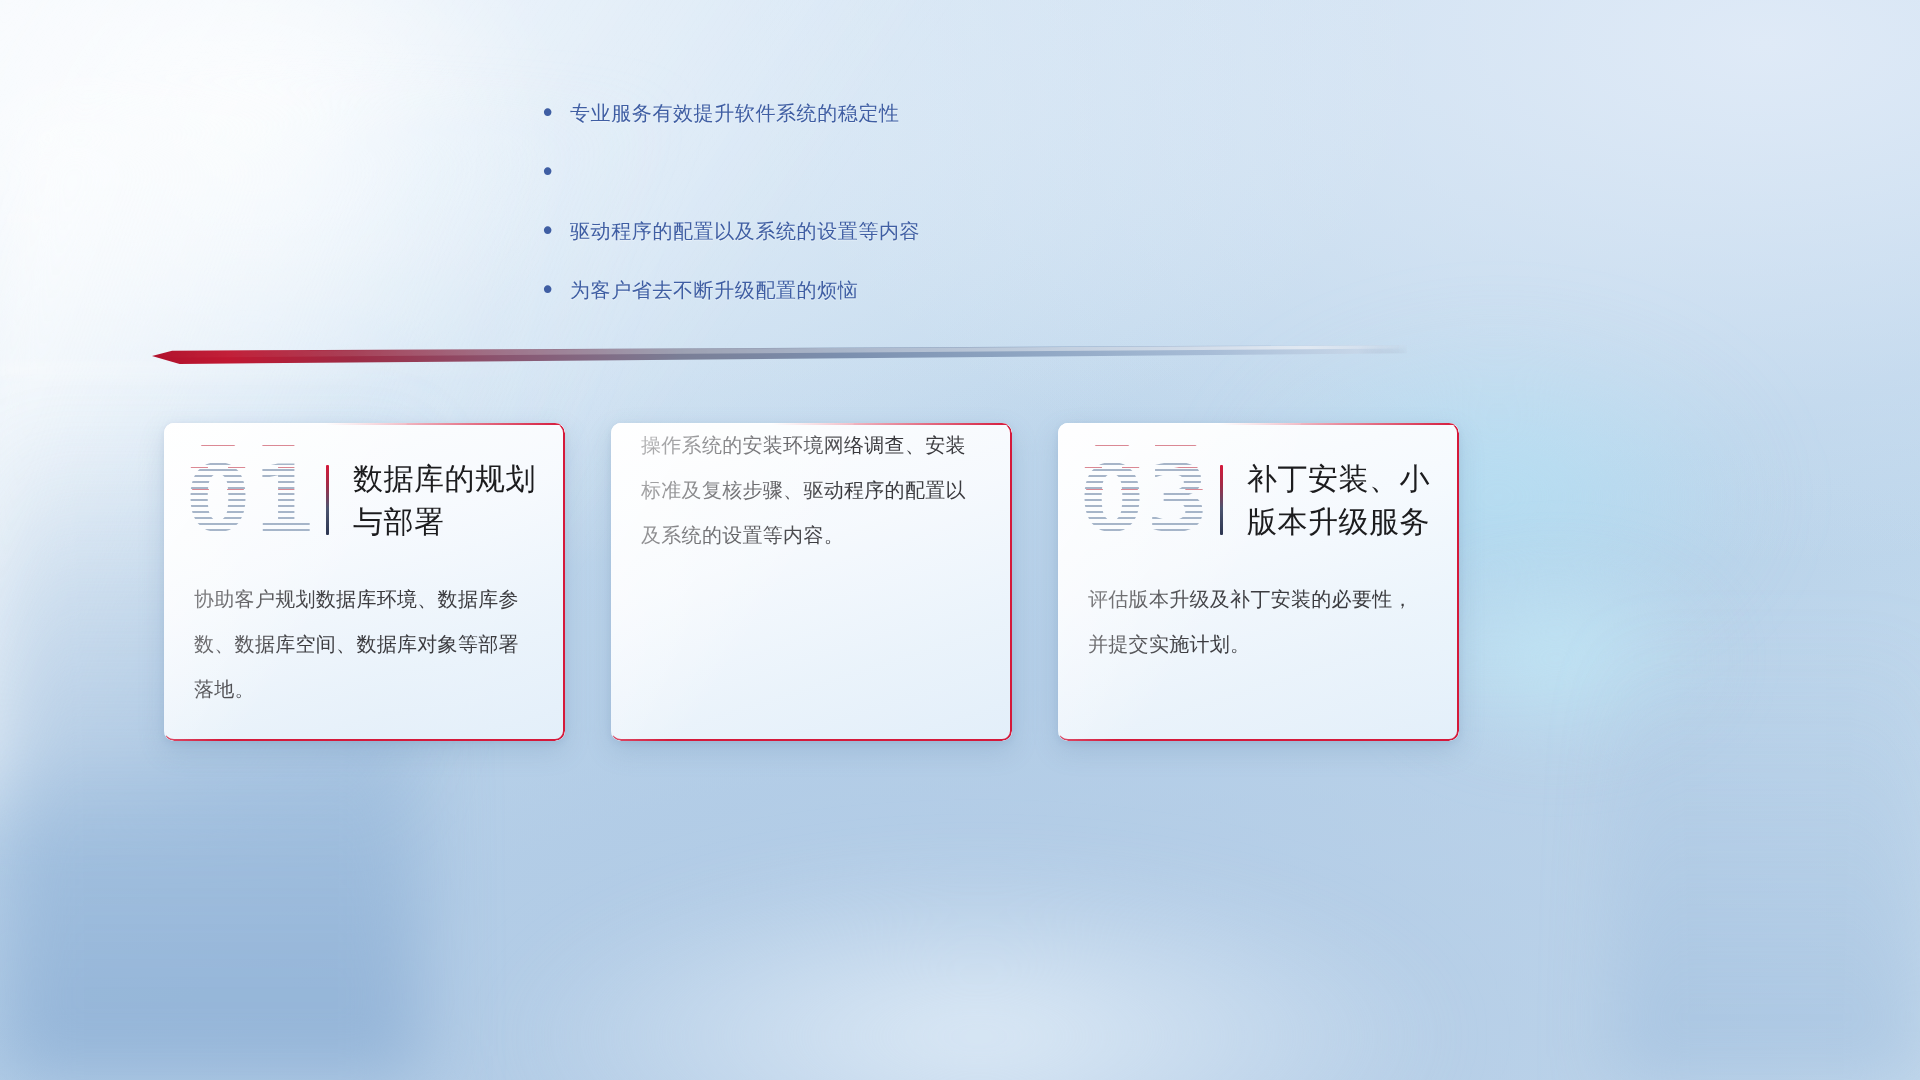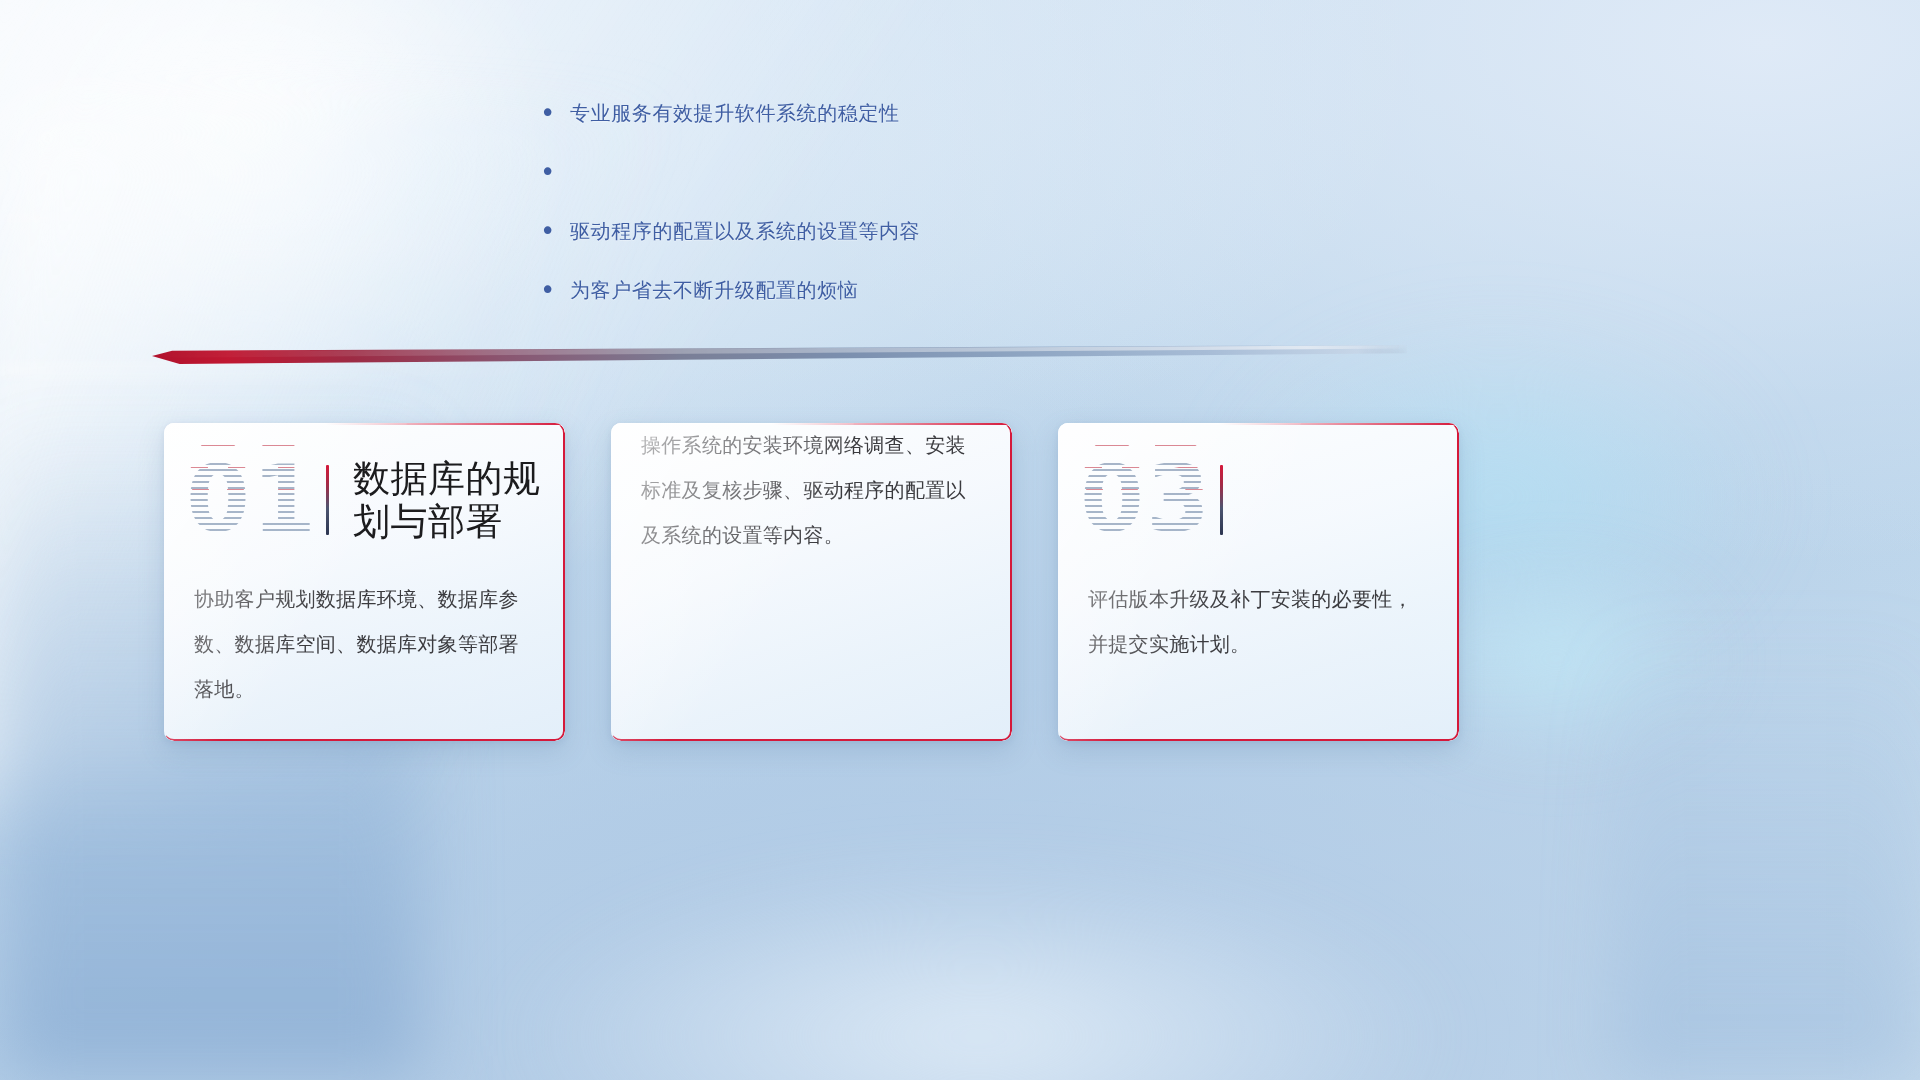--- a/index.html
+++ b/index.html
@@ -184,21 +184,21 @@
     pointer-events:none;
   }
   .card-rule{
     width:3px; height:70px; flex:0 0 3px;
     margin:0 24px 0 4px;
     background:linear-gradient(180deg,#d5193a 0%, #a32a46 28%, #4c5570 62%, #2c3550 100%);
     border-radius:1px;
   }
   .card-title{
     color:#1c1c1e;
-    font-size:37px; line-height:43px; font-weight:500;
+    font-size:30px; line-height:43px; font-weight:500;
     letter-spacing:.5px;
   }
   .card-body{
     padding:0 30px 0 30px;
     color:#3b3b3f;
     font-size:20px; line-height:45px;
     letter-spacing:.3px;
   }
 </style>
 </head>
@@ -266,17 +266,18 @@
     <div class="card-body">操作系统的安装环境网络调查、安装标准及复核步骤、驱动程序的配置以及系统的设置等内容。</div>
   </div>
 
   <div class="card">
     <div class="card-topline"></div>
     <div class="card-sheen"></div>
     <div class="card-head">
       <span class="card-num">03</span>
       <span class="card-num-red">03</span>
       <span class="card-rule"></span>
+      <span class="card-title">补丁安装、小版本升级服务</span>
     </div>
     <div class="card-body">评估版本升级及补丁安装的必要性，并提交实施计划。</div>
   </div>
 
 </div>
 
 </body></html>

